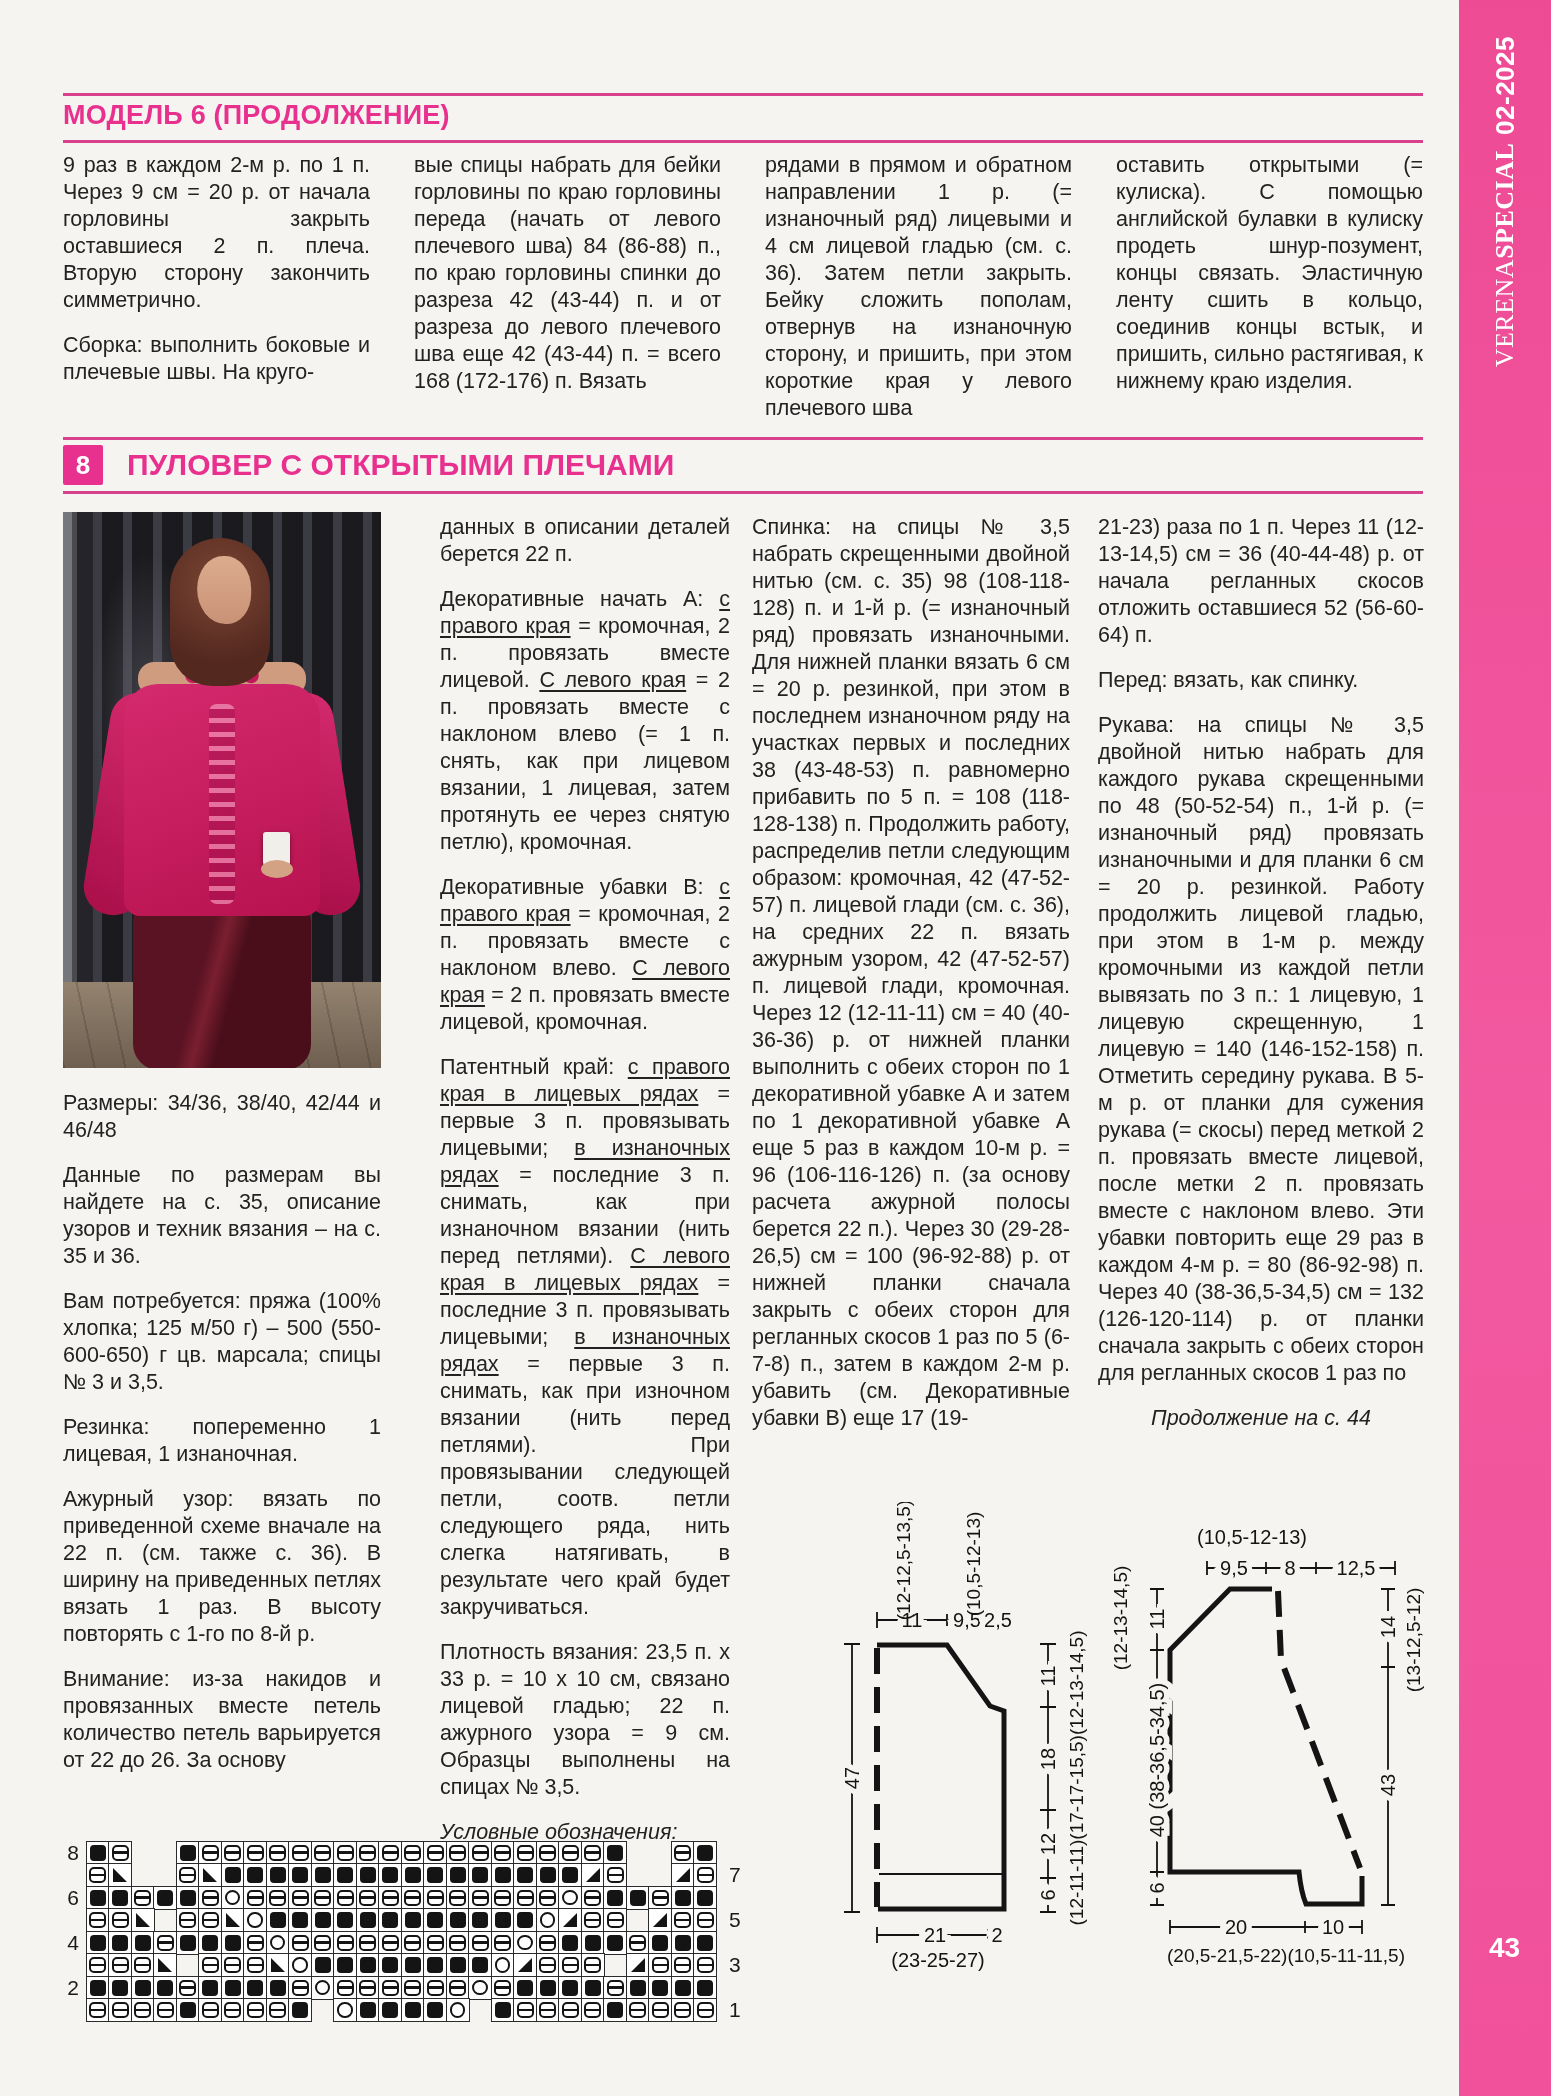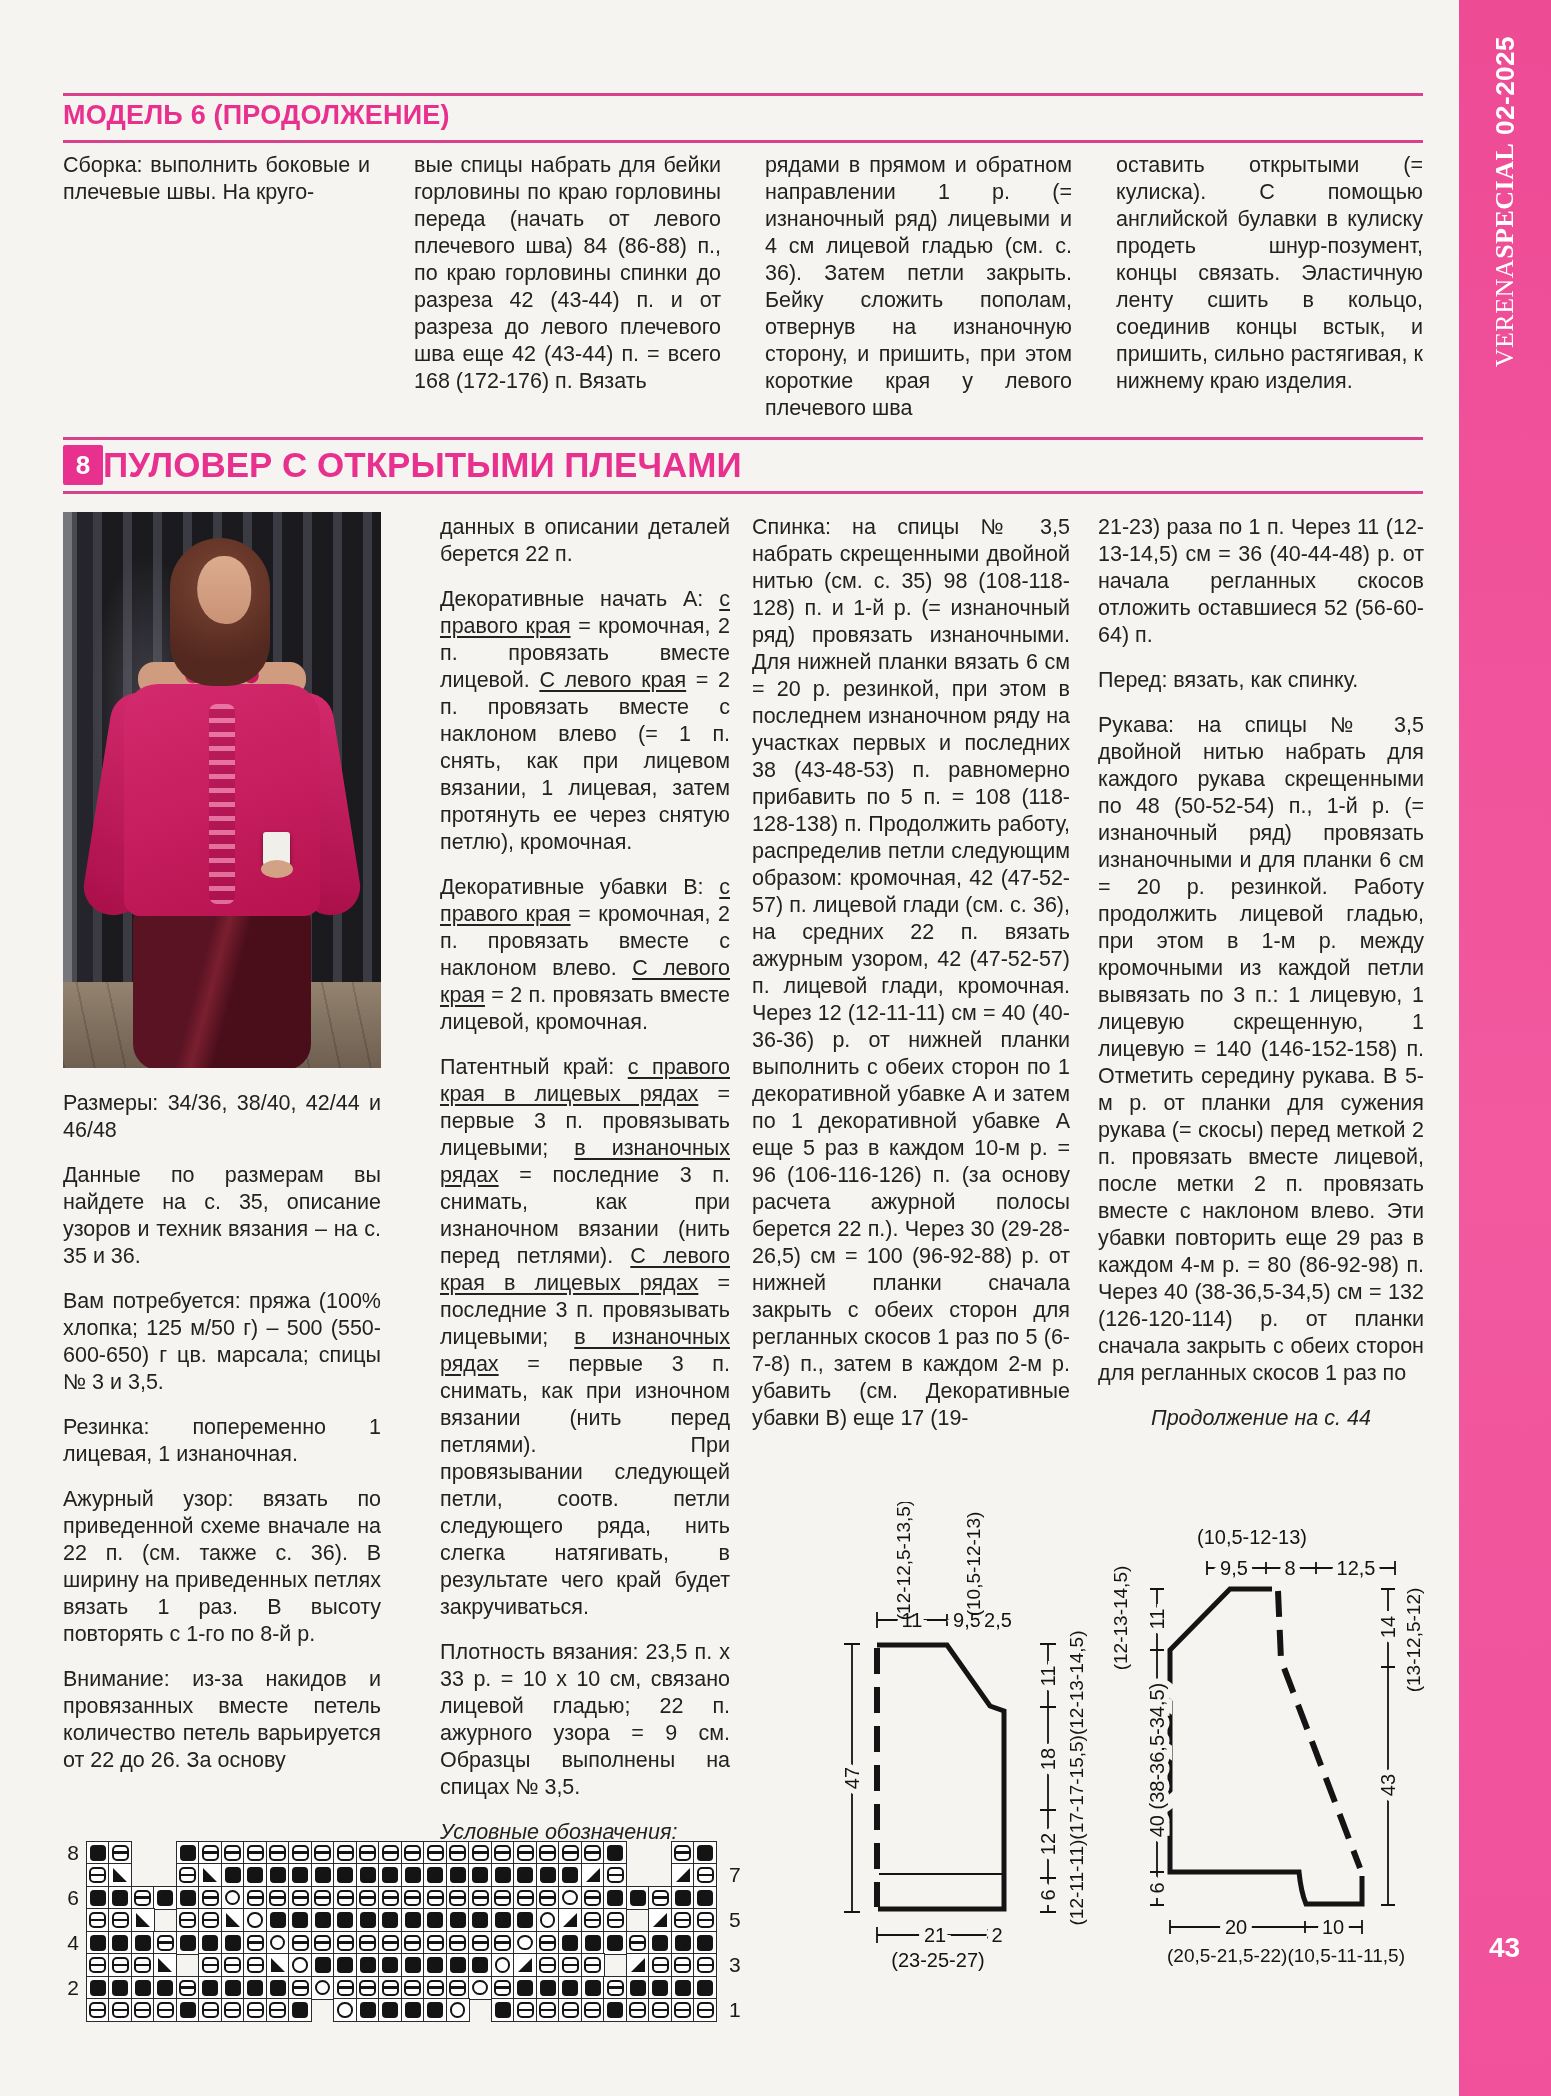--- a/index.html
+++ b/index.html
@@ -7,21 +7,21 @@
     width:1551px;height:2096px;position:relative;overflow:hidden;
     background:#f6f4f1;color:#232222;
     font-family:"Liberation Sans","DejaVu Sans",sans-serif;
   }
   .rule{position:absolute;left:63px;width:1360px;height:3px;background:#d8418c}
   h1,h2{margin:0;font-weight:bold;color:#e8318f}
   #model7-title{position:absolute;left:63px;top:100px;font-size:27px;letter-spacing:.2px}
   #model8-band{position:absolute;left:63px;top:444px;width:1360px;height:42px;display:flex;align-items:center}
   #model8-numbox{width:40px;height:40px;background:#e8318f;color:#fff;font-size:26px;font-weight:bold;
     display:flex;align-items:center;justify-content:center;border-radius:2px}
-  #model8-title{font-size:35px;margin-left:0}
+  #model8-title{font-size:30px;margin-left:24px}
   .tcols{position:absolute;left:63px;top:152px;width:1360px;display:flex;gap:44px}
   .tcol{flex:1 1 0}
   .lowcol{position:absolute}
   p.para{margin:0 0 18px;font-size:21.5px;line-height:27px;text-align:justify;hyphens:auto;-webkit-hyphens:auto}
   p.para:last-child{margin-bottom:0}
   .b{font-weight:normal}.i{font-style:italic}.u{text-decoration:underline;text-underline-offset:3px}
   p.al-right{text-align:center;font-weight:bold;font-style:italic}
   
   #photo{position:absolute;left:63px;top:512px;width:318px;height:556px;overflow:hidden;
     background:linear-gradient(90deg,#8f8f92 0 14px,#3a3a42 14px 30px,#232329 30px 100%)}
@@ -82,20 +82,21 @@
 </style>
 </head>
 <body>
 
 <div class="rule" style="top:93px"></div>
 <h1 id="model7-title">МОДЕЛЬ 6 (ПРОДОЛЖЕНИЕ)</h1>
 <div class="rule" style="top:140px"></div>
 
 <div class="tcols">
   <div class="tcol">
+      <p class="para"><span>9 раз в каждом 2-м р. по 1 п. Через 9 см = 20 р. от начала горловины закрыть оставшиеся 2 п. плеча. Вторую сторону закончить симметрично.</span></p>
       <p class="para"><span class="b">Сборка: </span><span>выполнить боковые и плечевые швы. На круго-</span></p>
     </div>
   <div class="tcol">
       <p class="para"><span>вые спицы набрать для бейки горловины по краю горловины переда (начать от левого плечевого шва) 84 (86-88) п., по краю горловины спинки до разреза 42 (43-44) п. и от разреза до левого плечевого шва еще 42 (43-44) п. = всего 168 (172-176) п. Вязать</span></p>
     </div>
   <div class="tcol">
       <p class="para"><span>рядами в прямом и обратном направлении 1 р. (= изнаночный ряд) лицевыми и 4 см лицевой гладью (см. с. 36). Затем петли закрыть. Бейку сложить пополам, отвернув на изнаночную сторону, и пришить, при этом короткие края у левого плечевого шва</span></p>
     </div>
   <div class="tcol">
       <p class="para"><span>оставить открытыми (= кулиска). С помощью английской булавки в кулиску продеть шнур-позумент, концы связать. Эластичную ленту сшить в кольцо, соединив концы встык, и пришить, сильно растягивая, к нижнему краю изделия.</span></p>

